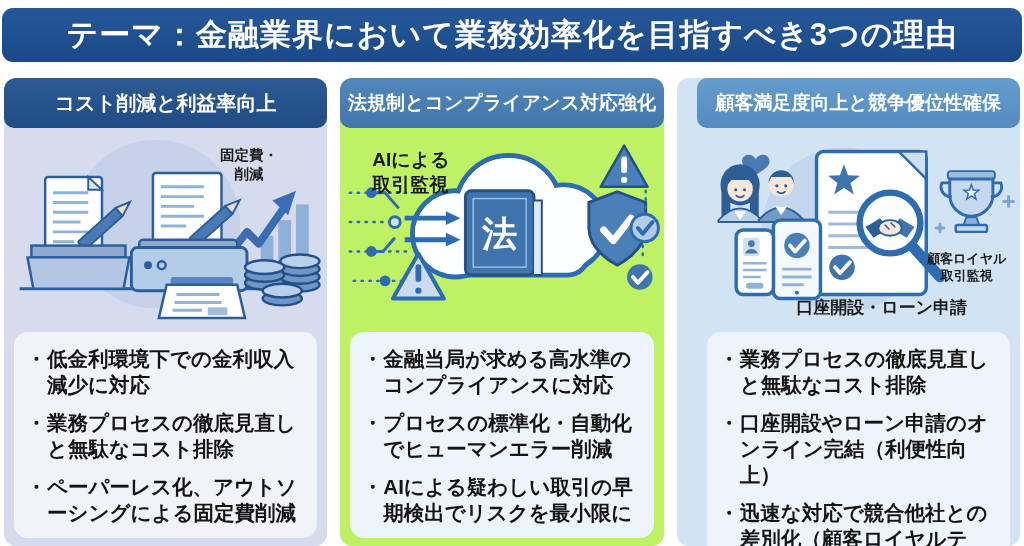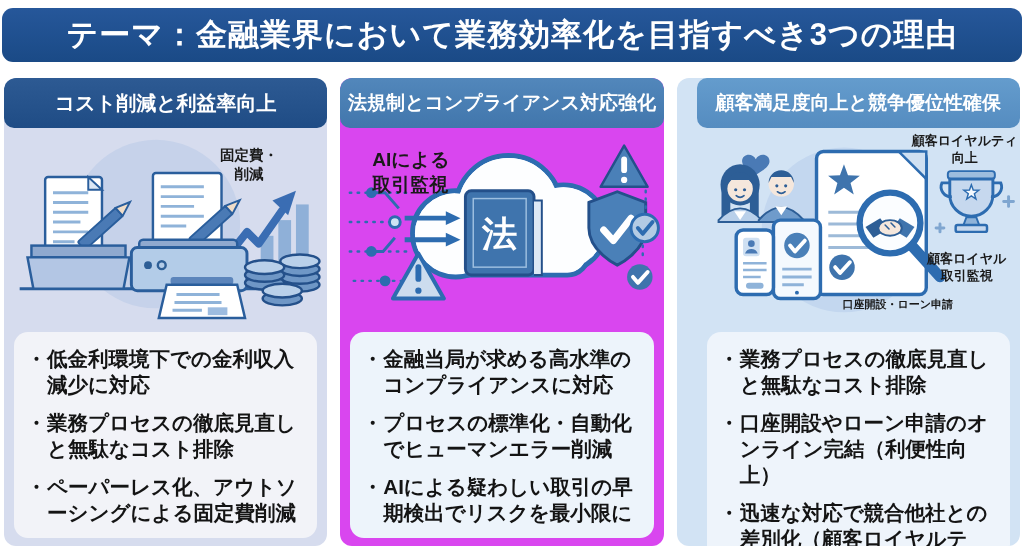--- a/index.html
+++ b/index.html
@@ -25,21 +25,21 @@
     height: 468px;
   }
   .col {
     flex: 1;
     border-radius: 12px;
     position: relative;
     overflow: hidden;
     display: flex; flex-direction: column;
   }
   .col1 { background: #d6dcee; }
-  .col2 { background: #d946ef; }
+  .col2 { background: #bef264; }
   .col3 { background: #d2e3f4; padding-left: 20px; }
   .badge {
     height: 50px; flex: none;
     border-radius: 10px;
     display: flex; align-items: center; justify-content: center;
     color: #fff; font-weight: bold; font-size: 20px;
     white-space: nowrap;
   }
   .col1 .badge { background: linear-gradient(#2d5a93, #1f4c85); }
   .col2 .badge { background: linear-gradient(#5287bb, #4176ac); font-size: 19px; }
@@ -49,21 +49,21 @@
   .illus-label {
     position: absolute;
     font-weight: bold; color: #1a1a1a;
     text-align: center; line-height: 1.3;
     white-space: nowrap;
   }
   .lbl-fixed   { left: 210px; top: 18px;  width: 70px;  font-size: 14.5px; }
   .lbl-ai      { left: 32px;  top: 20px;  width: 96px;  font-size: 19px; text-align: left; }
   .lbl-loytop  { left: 208px; top: 5px;   width: 120px; font-size: 13px; }
   .lbl-loyside { left: 210px; top: 123px; width: 120px; font-size: 13px; }
-  .lbl-apply   { left: 104px;  top: 169px; width: 194px; font-size: 11px; }
+  .lbl-apply   { left: 88px;  top: 169px; width: 194px; font-size: 17px; }
   .bullets {
     flex: 1;
     margin: 8px 10px 8px 10px;
     border-radius: 14px;
     padding: 14px 10px 8px 12px;
   }
   .col1 .bullets { background: #f2f3f8; }
   .col2 .bullets { background: #edf4fb; }
   .col3 .bullets { background: #eef4fb; }
   .bullet {
@@ -296,24 +296,20 @@
         <g>
           <rect x="256" y="42" width="48" height="8" rx="3" fill="#9dbdde" stroke="#2d6cb0" stroke-width="2"></rect>
           <path d="M258 50 h44 v16 a22 22 0 0 1 -44 0 z" fill="#c6d8ee" stroke="#2d6cb0" stroke-width="3"></path>
           <path d="M258 54 h-8 a10 10 0 0 0 10 14 M302 54 h8 a10 10 0 0 1 -10 14" stroke="#2d6cb0" stroke-width="3" fill="none"></path>
           <polygon points="280,56 281.9,61.3 287.6,61.5 283.1,65 284.7,70.5 280,67.3 275.3,70.5 276.9,65 272.4,61.5 278.1,61.3" fill="#f4f9fe" stroke="#2d6cb0" stroke-width="1.5"></polygon>
           <path d="M275 89 h10 l3 8 h-16 z" fill="#8fb3d9" stroke="#2d6cb0" stroke-width="2"></path>
           <rect x="264" y="97" width="32" height="7" rx="2" fill="#c6d8ee" stroke="#2d6cb0" stroke-width="2.5"></rect>
           <path d="M318 68 v10 M313 73 h10 M248 96 v8 M244 100 h8" stroke="#7fa6d0" stroke-width="3" stroke-linecap="round" fill="none"></path>
         </g>
       </svg>
-      <div class="illus-label lbl-loytop">
-        <div>顧客ロイヤルティ</div>
-        <div>向上</div>
-      </div>
       <div class="illus-label lbl-loyside">
         <div>顧客ロイヤル</div>
         <div>取引監視</div>
       </div>
       <div class="illus-label lbl-apply">口座開設・ローン申請</div>
     </div>
     <div class="bullets">
       <div class="bullet">
         <span class="mk">・</span>
         <span class="bt">業務プロセスの徹底見直しと無駄なコスト排除</span>

